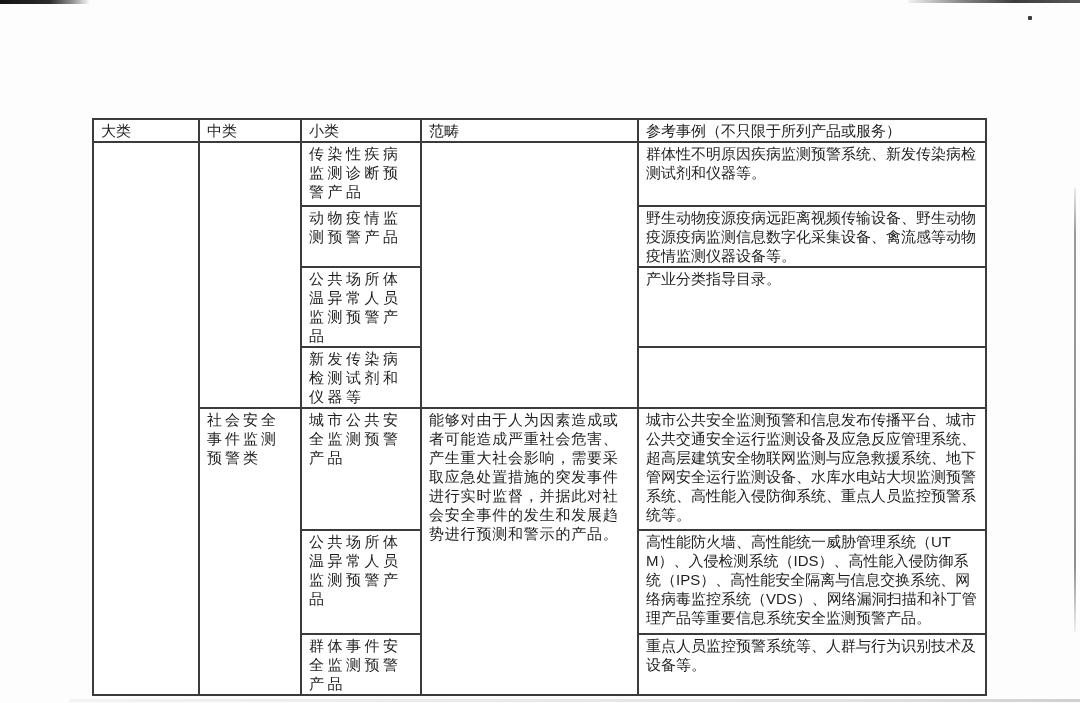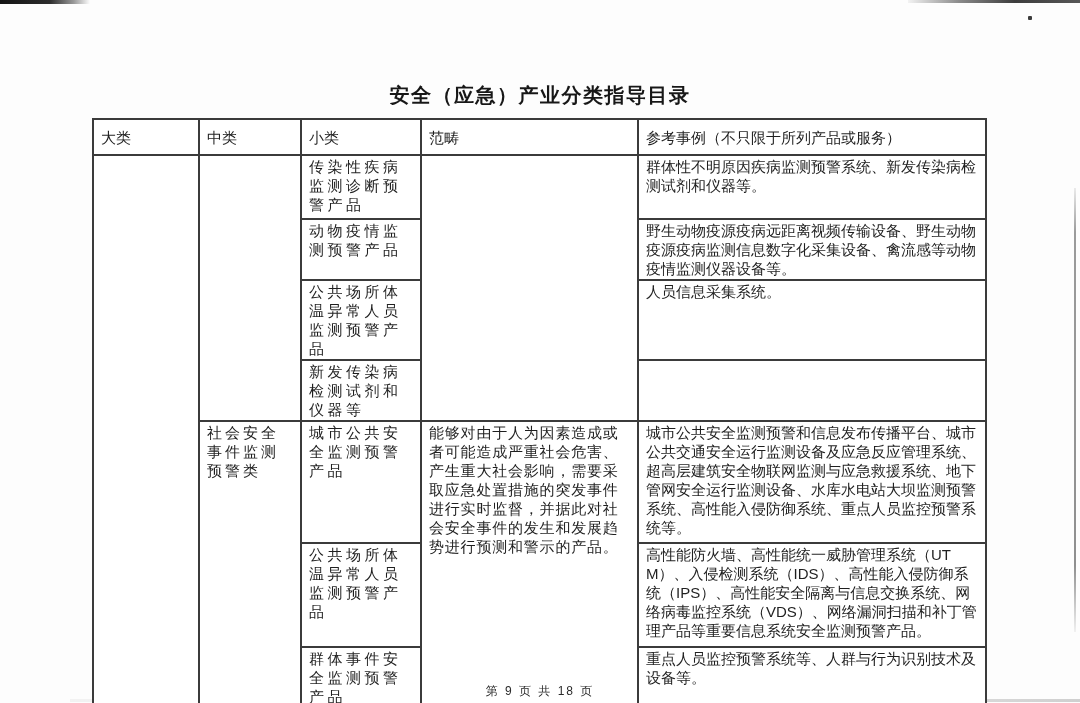--- a/index.html
+++ b/index.html
@@ -77,21 +77,21 @@
     overflow: hidden;
   }
   .cat-table th {
     font-weight: normal;
     vertical-align: middle;
     text-align: left;
     height: 21px;
     padding-top: 0;
     padding-bottom: 0;
   }
-  tr.r-head { height: 36px; }
+  tr.r-head { height: 23px; }
   tr.r1 { height: 64px; padding-left: 48px; }
   tr.r2 { height: 57px; }
   tr.r3 { height: 61px; }
   tr.r4 { height: 58px; }
   tr.r5 { height: 122px; }
   tr.r6 { height: 104px; }
   tr.r7 { height: 40px; }
 
   td.cell-mid   { letter-spacing: 3px; }
   td.cell-sub   { letter-spacing: 3.5px; }
@@ -111,21 +111,20 @@
 <body>
 
 <div class="page">
 
   <div class="strip-tl"></div>
   <div class="strip-tr"></div>
   <div class="dot-tr"></div>
   <div class="edge-right"></div>
   <div class="smudge-bottom"></div>
 
-  <h1 class="title">安全（应急）产业分类指导目录</h1>
 
   <table class="cat-table">
     <colgroup>
       <col class="c-major">
       <col class="c-middle">
       <col class="c-sub">
       <col class="c-scope">
       <col class="c-ex">
     </colgroup>
     <tbody>
@@ -145,21 +144,21 @@
         <td class="cell-ex">群体性不明原因疾病监测预警系统、新发传染病检测试剂和仪器等。</td>
       </tr>
 
       <tr class="r2">
         <td class="cell-sub">动物疫情监测预警产品</td>
         <td class="cell-ex">野生动物疫源疫病远距离视频传输设备、野生动物疫源疫病监测信息数字化采集设备、禽流感等动物疫情监测仪器设备等。</td>
       </tr>
 
       <tr class="r3">
         <td class="cell-sub">公共场所体温异常人员监测预警产品</td>
-        <td class="cell-ex">人员信息采集系统。</td>
+        <td class="cell-ex">产业分类指导目录。</td>
       </tr>
 
       <tr class="r4">
         <td class="cell-sub">新发传染病检测试剂和仪器等</td>
         <td class="cell-ex"></td>
       </tr>
 
       <tr class="r5">
         <td class="cell-mid" rowspan="3">社会安全事件监测预警类</td>
         <td class="cell-sub">城市公共安全监测预警产品</td>
@@ -172,15 +171,14 @@
         <td class="cell-ex">高性能防火墙、高性能统一威胁管理系统（UTM）、入侵检测系统（IDS）、高性能入侵防御系统（IPS）、高性能安全隔离与信息交换系统、网络病毒监控系统（VDS）、网络漏洞扫描和补丁管理产品等重要信息系统安全监测预警产品。</td>
       </tr>
 
       <tr class="r7">
         <td class="cell-sub">群体事件安全监测预警产品</td>
         <td class="cell-ex">重点人员监控预警系统等、人群与行为识别技术及设备等。</td>
       </tr>
     </tbody>
   </table>
 
-  <div class="footer">第 9 页 共 18 页</div>
 
 </div>
 
 </body></html>

